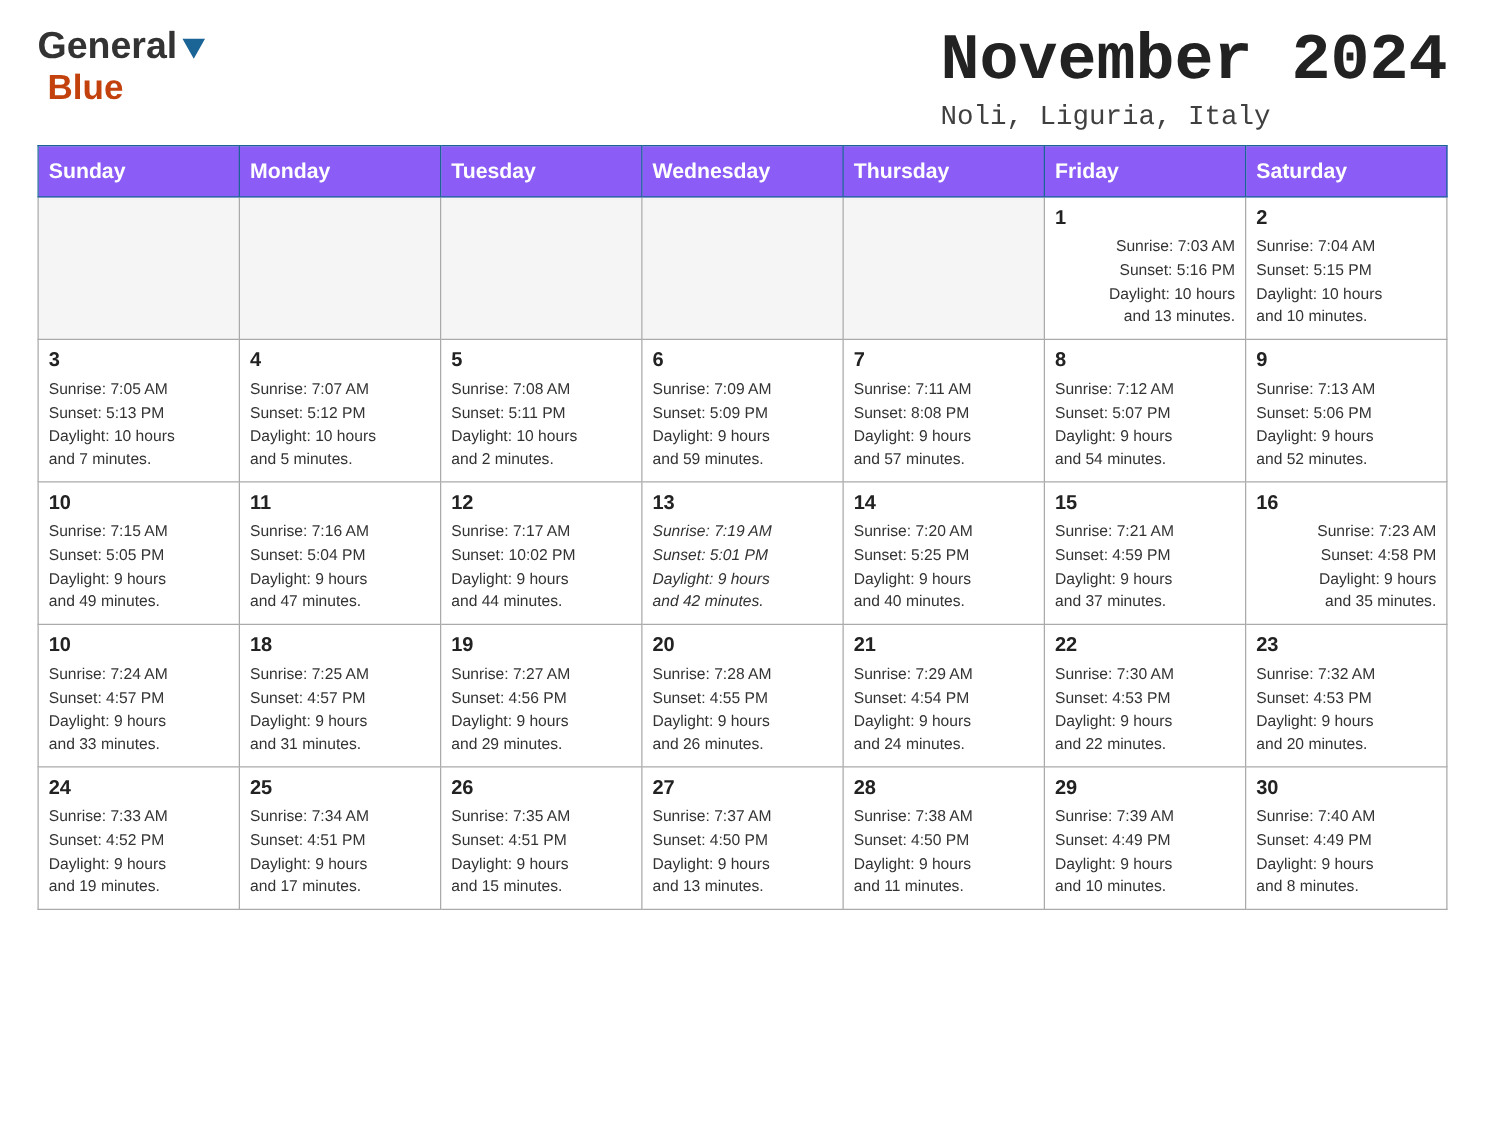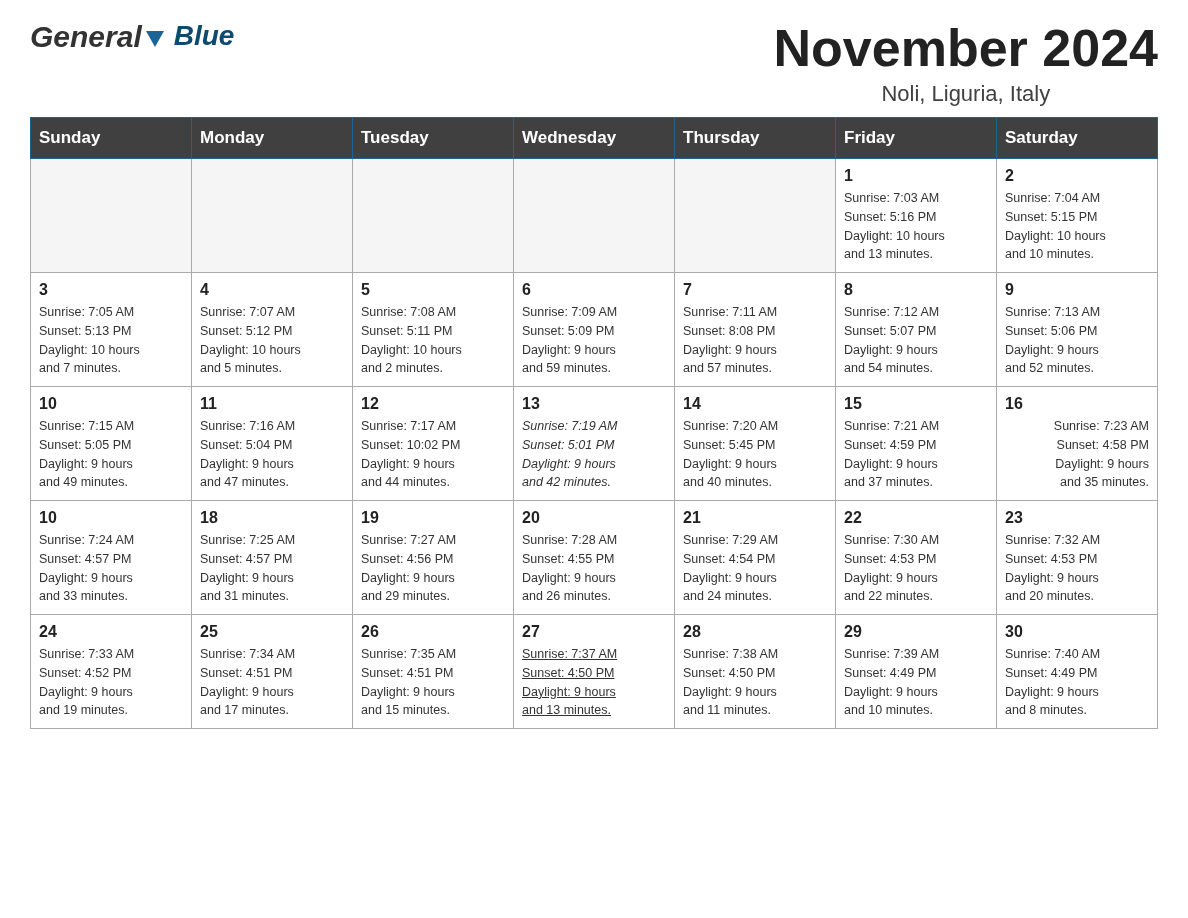--- a/index.html
+++ b/index.html
@@ -12,51 +12,51 @@
       min-height: 918px;
     }
     .header {
       display: flex;
       justify-content: space-between;
       align-items: flex-start;
       margin-bottom: 10px;
     }
     .logo {
       display: flex;
-      flex-direction: row;
+      flex-direction: column;
       align-items: flex-start;
-      font-style: italic;
     }
     .logo-blue {
-      color: #0c4a6e;
+      color: #c2410c;
       font-size: 28px;
       font-weight: bold;
       margin-left: 8px;
     }
     .title-section {
-      text-align: center;
+      text-align: left;
+      font-family: Liberation Mono, monospace;
     }
     .calendar-title {
       font-size: 52px;
       font-weight: bold;
       color: #222;
       line-height: 1.1;
     }
     .calendar-subtitle {
       font-size: 22px;
       color: #404040;
       margin-top: 4px;
     }
     .calendar {
       width: 100%;
       border-collapse: collapse;
       margin-top: 10px;
     }
     .calendar thead tr th {
-      background-color: #404040;
+      background-color: #8b5cf6;
       color: #fff;
       font-size: 17px;
       font-weight: bold;
       padding: 10px 8px;
       text-align: left;
       border: 1px solid #1a6496;
     }
     .calendar tbody tr td {
       border: 1px solid #aaa;
       vertical-align: top;
@@ -124,21 +124,21 @@
   </thead>
   <tbody>
   <tr>
         <td class="empty"></td>
         <td class="empty"></td>
         <td class="empty"></td>
         <td class="empty"></td>
         <td class="empty"></td>
         <td>
           <div class="day-number">1</div>
-          <div class="day-info" style="white-space: pre-line;">Sunrise: 7:03 AM
+          <div class="day-info" style="white-space: pre-line; text-align: right;">Sunrise: 7:03 AM
 Sunset: 5:16 PM
 Daylight: 10 hours
 and 13 minutes.</div>
         </td>
         <td>
           <div class="day-number">2</div>
           <div class="day-info" style="white-space: pre-line;">Sunrise: 7:04 AM
 Sunset: 5:15 PM
 Daylight: 10 hours
 and 10 minutes.</div>
@@ -220,21 +220,21 @@
         <td>
           <div class="day-number">13</div>
           <div class="day-info" style="white-space: pre-line; font-style: italic;">Sunrise: 7:19 AM
 Sunset: 5:01 PM
 Daylight: 9 hours
 and 42 minutes.</div>
         </td>
         <td>
           <div class="day-number">14</div>
           <div class="day-info" style="white-space: pre-line;">Sunrise: 7:20 AM
-Sunset: 5:45 PM
+Sunset: 5:25 PM
 Daylight: 9 hours
 and 40 minutes.</div>
         </td>
         <td>
           <div class="day-number">15</div>
           <div class="day-info" style="white-space: pre-line;">Sunrise: 7:21 AM
 Sunset: 4:59 PM
 Daylight: 9 hours
 and 37 minutes.</div>
         </td>
@@ -314,21 +314,21 @@
         </td>
         <td>
           <div class="day-number">26</div>
           <div class="day-info" style="white-space: pre-line;">Sunrise: 7:35 AM
 Sunset: 4:51 PM
 Daylight: 9 hours
 and 15 minutes.</div>
         </td>
         <td>
           <div class="day-number">27</div>
-          <div class="day-info" style="white-space: pre-line; text-decoration: underline;">Sunrise: 7:37 AM
+          <div class="day-info" style="white-space: pre-line;">Sunrise: 7:37 AM
 Sunset: 4:50 PM
 Daylight: 9 hours
 and 13 minutes.</div>
         </td>
         <td>
           <div class="day-number">28</div>
           <div class="day-info" style="white-space: pre-line;">Sunrise: 7:38 AM
 Sunset: 4:50 PM
 Daylight: 9 hours
 and 11 minutes.</div>

